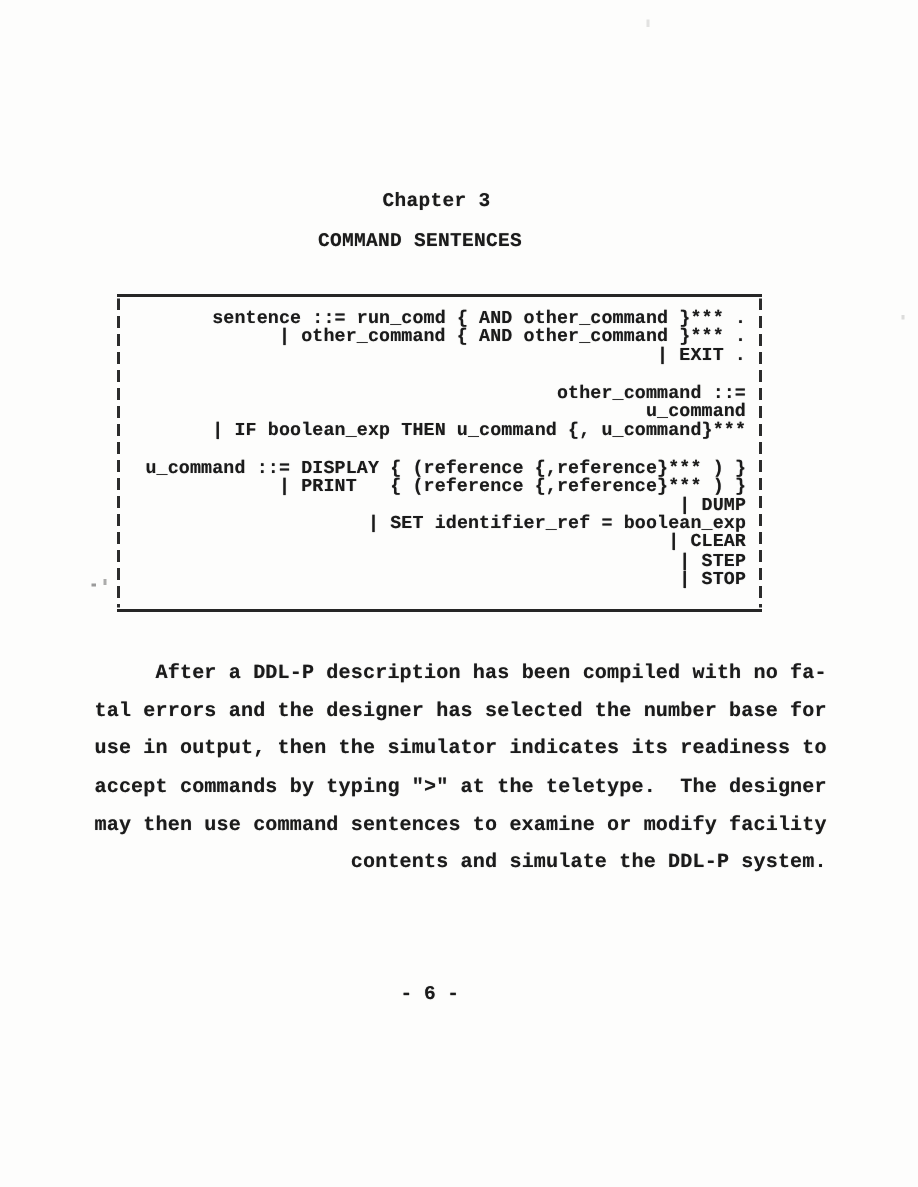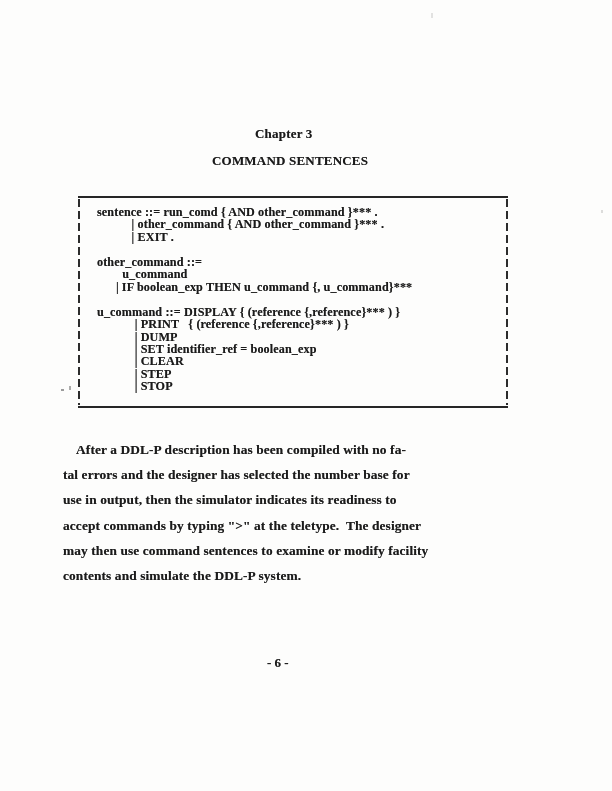--- a/index.html
+++ b/index.html
@@ -11,25 +11,26 @@
     position: relative;
     width: 612px;
     height: 791px;
     margin: 0 auto;
     background: #fdfdfc;
     overflow: hidden;
     font-family: "Liberation Mono", "DejaVu Sans Mono", monospace;
     color: #1b1b1b;
   }
   .typed {
-    font-family: Liberation Serif, serif;
+    font-family: Liberation Mono, monospace;
     font-weight: 700;
     color: #1b1b1b;
     text-shadow: 0 0 0.5px rgba(20,20,20,0.55);
     white-space: pre;
+    text-align: right;
   }
   .heading-chapter {
     position: absolute;
     left: 255px;
     top: 127px;
     font-size: 13px;
     line-height: 14px;
     letter-spacing: 0.2px;
   }
   .heading-title {

